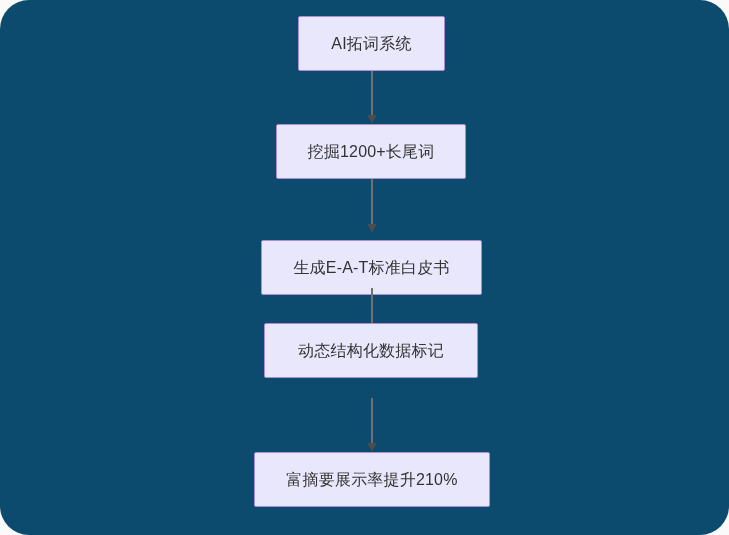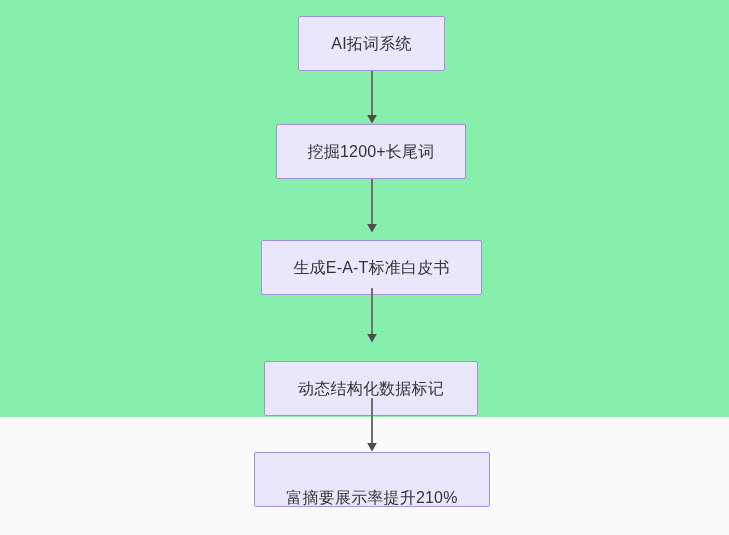--- a/index.html
+++ b/index.html
@@ -9,22 +9,23 @@
   body {
     width: 729px;
     height: 535px;
     background: #fafafa;
     font-family: "Liberation Sans", "DejaVu Sans", sans-serif;
     overflow: hidden;
   }
   #flow-canvas {
     position: relative;
     width: 729px;
-    height: 417px;
-    background: #86efac;
+    height: 535px;
+    background: #0c4a6e;
+    border-radius: 29px;
   }
   .node {
     position: absolute;
     box-sizing: border-box;
     background: #e9e7fb;
     border: 1.6px solid #aa8ed9;
     border-radius: 2px;
     display: flex;
     align-items: center;
     justify-content: center;
@@ -78,28 +79,28 @@
     <span class="node-label">生成E-A-T标准白皮书</span>
   </div>
 
   <div class="edge" style="left:364px; top:288px; height:55px;">
     <svg width="16" height="55" viewBox="0 0 16 55" aria-hidden="true">
       <line x1="8" y1="0" x2="8" y2="47" stroke="#707070" stroke-width="2"></line>
       <polygon points="3.2,46 12.8,46 8,54.5" fill="#4d4d4d"></polygon>
     </svg>
   </div>
 
-  <div class="node" style="left:264px; top:361px; width:214px; height:55px;">
+  <div class="node" style="left:264px; top:323px; width:214px; height:55px;">
     <span class="node-label">动态结构化数据标记</span>
   </div>
 
   <div class="edge" style="left:364px; top:398px; height:54px;">
     <svg width="16" height="54" viewBox="0 0 16 54" aria-hidden="true">
       <line x1="8" y1="0" x2="8" y2="46" stroke="#707070" stroke-width="2"></line>
       <polygon points="3.2,45 12.8,45 8,53.5" fill="#4d4d4d"></polygon>
     </svg>
   </div>
 
-  <div class="node" style="left:254px; top:452px; width:236px; height:55px;align-items:flex-end;">
+  <div class="node" style="left:254px; top:452px; width:236px; height:55px;">
     <span class="node-label">富摘要展示率提升210%</span>
   </div>
 
 </div>
 
 </body></html>

